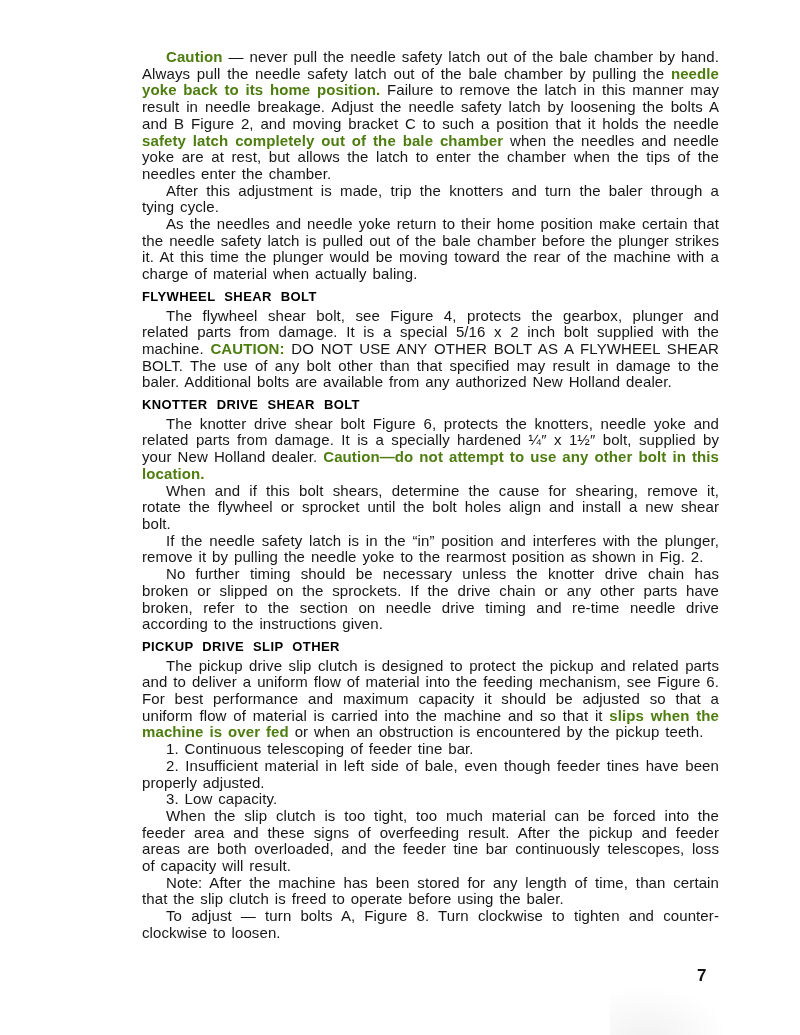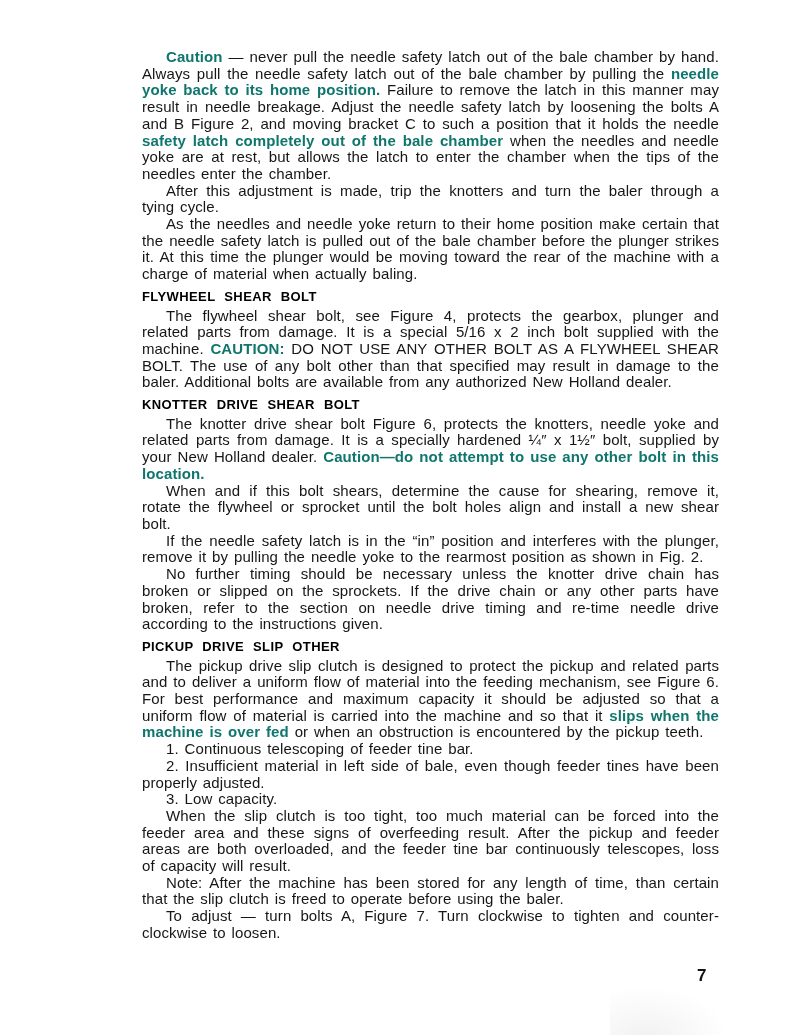--- a/index.html
+++ b/index.html
@@ -39,21 +39,21 @@
   .page-content h2 {
     font-size: 13px;
     font-weight: bold;
     color: #000;
     margin: 6px 0 2px 0;
     text-align: left;
     text-indent: 0;
     letter-spacing: 0.4px;
     word-spacing: 5px;
   }
-  .bold { font-weight: bold; color: #0f766e; }
+  .bold { font-weight: bold; color: #4d7c0f; }
   .page-number {
     position: absolute;
     left: 697px;
     top: 966px;
     font-size: 17px;
     font-weight: bold;
     color: #111;
   }
 </style>
 </head>
@@ -71,16 +71,16 @@
       <p><span>When and if this bolt shears, determine the cause for shearing, remove it, rotate the flywheel or sprocket until the bolt holes align and install a new shear bolt.</span></p>
       <p><span>If the needle safety latch is in the “in” position and interferes with the plunger, remove it by pulling the needle yoke to the rearmost position as shown in Fig. 2.</span></p>
       <p><span>No further timing should be necessary unless the knotter drive chain has broken or slipped on the sprockets. If the drive chain or any other parts have broken, refer to the section on needle drive timing and re-time needle drive according to the instructions given.</span></p>
       <h2>PICKUP DRIVE SLIP OTHER</h2>
       <p><span>The pickup drive slip clutch is designed to protect the pickup and related parts and to deliver a uniform flow of material into the feeding mechanism, see Figure 6. For best performance and maximum capacity it should be adjusted so that a uniform flow of material is carried into the machine and so that it </span><span class="bold">slips when the machine is over fed</span><span> or when an obstruction is encountered by the pickup teeth.</span></p>
       <p><span>1. Continuous telescoping of feeder tine bar.</span></p>
       <p><span>2. Insufficient material in left side of bale, even though feeder tines have been properly adjusted.</span></p>
       <p><span>3. Low capacity.</span></p>
       <p><span>When the slip clutch is too tight, too much material can be forced into the feeder area and these signs of overfeeding result. After the pickup and feeder areas are both overloaded, and the feeder tine bar continuously telescopes, loss of capacity will result.</span></p>
       <p><span>Note: After the machine has been stored for any length of time, than certain that the slip clutch is freed to operate before using the baler.</span></p>
-      <p><span>To adjust — turn bolts A, Figure 7. Turn clockwise to tighten and counter-clockwise to loosen.</span></p>
+      <p><span>To adjust — turn bolts A, Figure 8. Turn clockwise to tighten and counter-clockwise to loosen.</span></p>
     </div>
   <div class="page-number">7</div>
 </div>
 
 </body></html>

